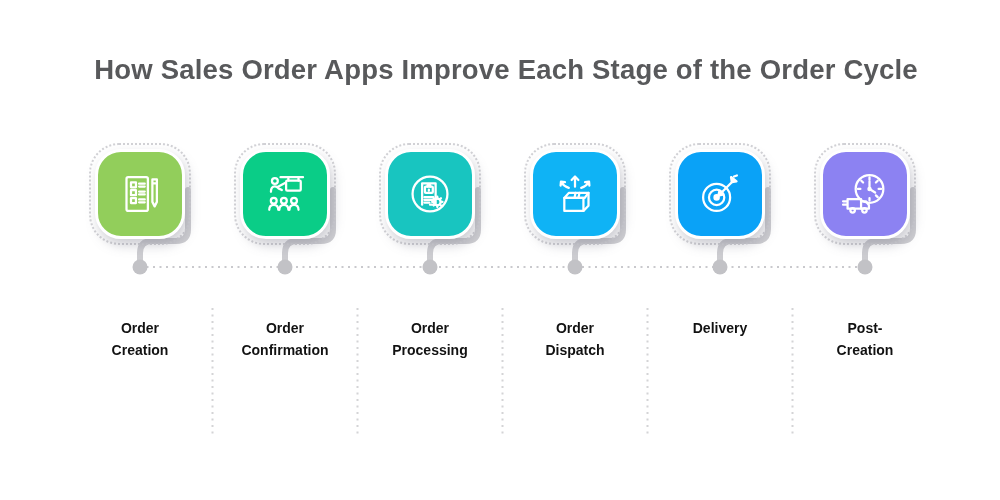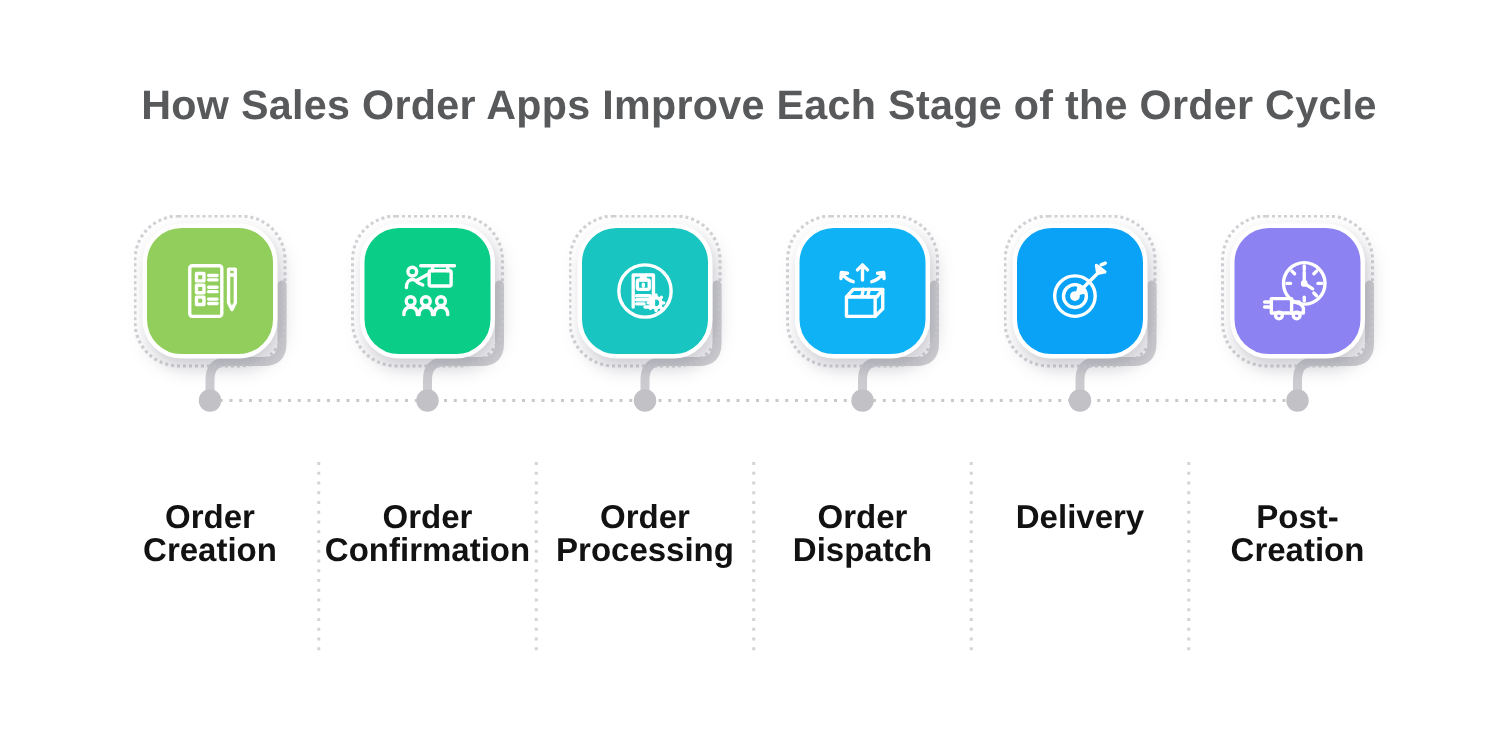--- a/index.html
+++ b/index.html
@@ -18,22 +18,22 @@
   }
   .tile{
     position:absolute;left:4px;top:4px;width:90px;height:90px;box-sizing:border-box;
     border:3px solid #ffffff;border-radius:26px;
     box-shadow:3px 6px 12px rgba(110,110,125,.35);
     display:flex;align-items:center;justify-content:center;
   }
   .tile svg{width:54px;height:54px;stroke:#ffffff;fill:none;stroke-width:2;
     stroke-linecap:round;stroke-linejoin:round;}
   .stage-label{
-    position:absolute;top:334px;width:160px;margin-left:-80px;text-align:center;
-    font-size:22px;line-height:21.5px;font-weight:bold;color:#121212;
+    position:absolute;top:318px;width:160px;margin-left:-80px;text-align:center;
+    font-size:14px;line-height:21.5px;font-weight:bold;color:#121212;
     white-space:pre-line;
   }
 </style>
 </head>
 <body>
 
 <div class="canvas">
 
   <div class="title">How Sales Order Apps Improve Each Stage of the Order Cycle</div>
 

